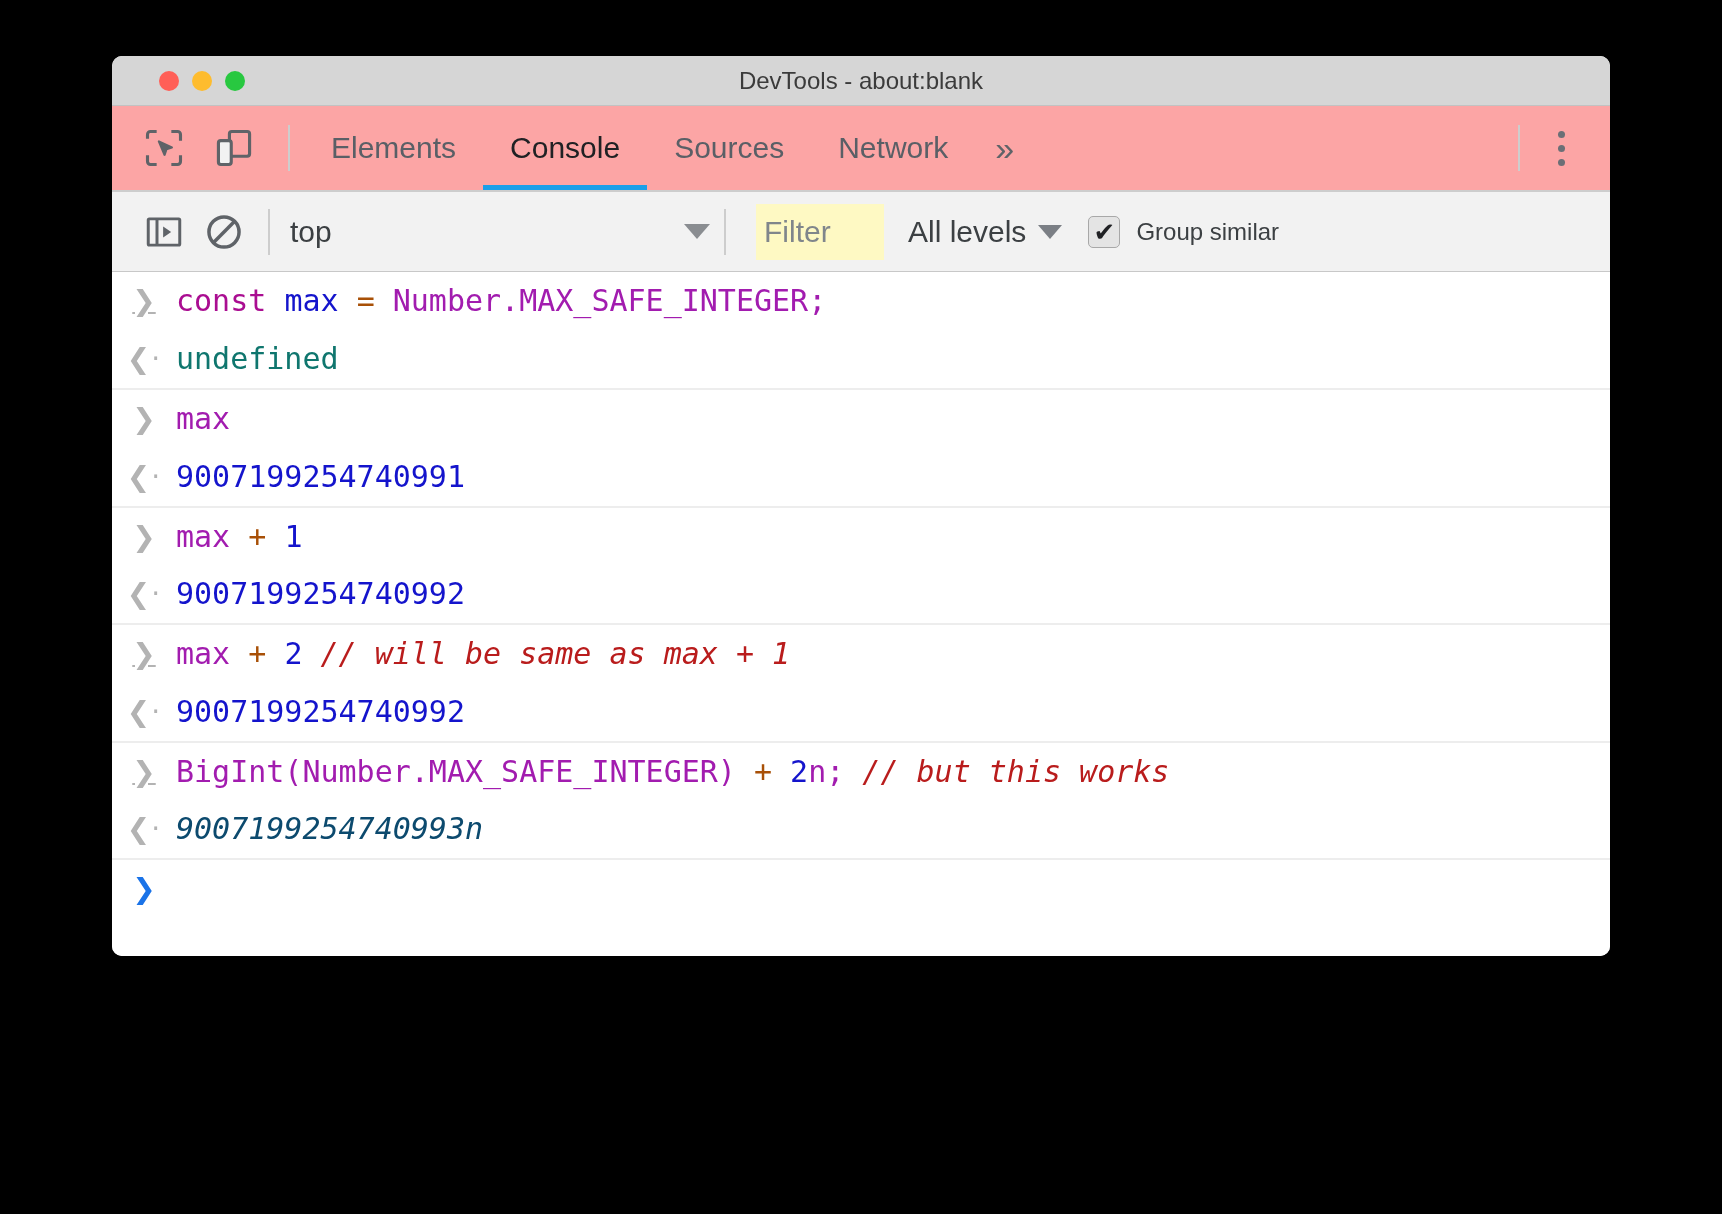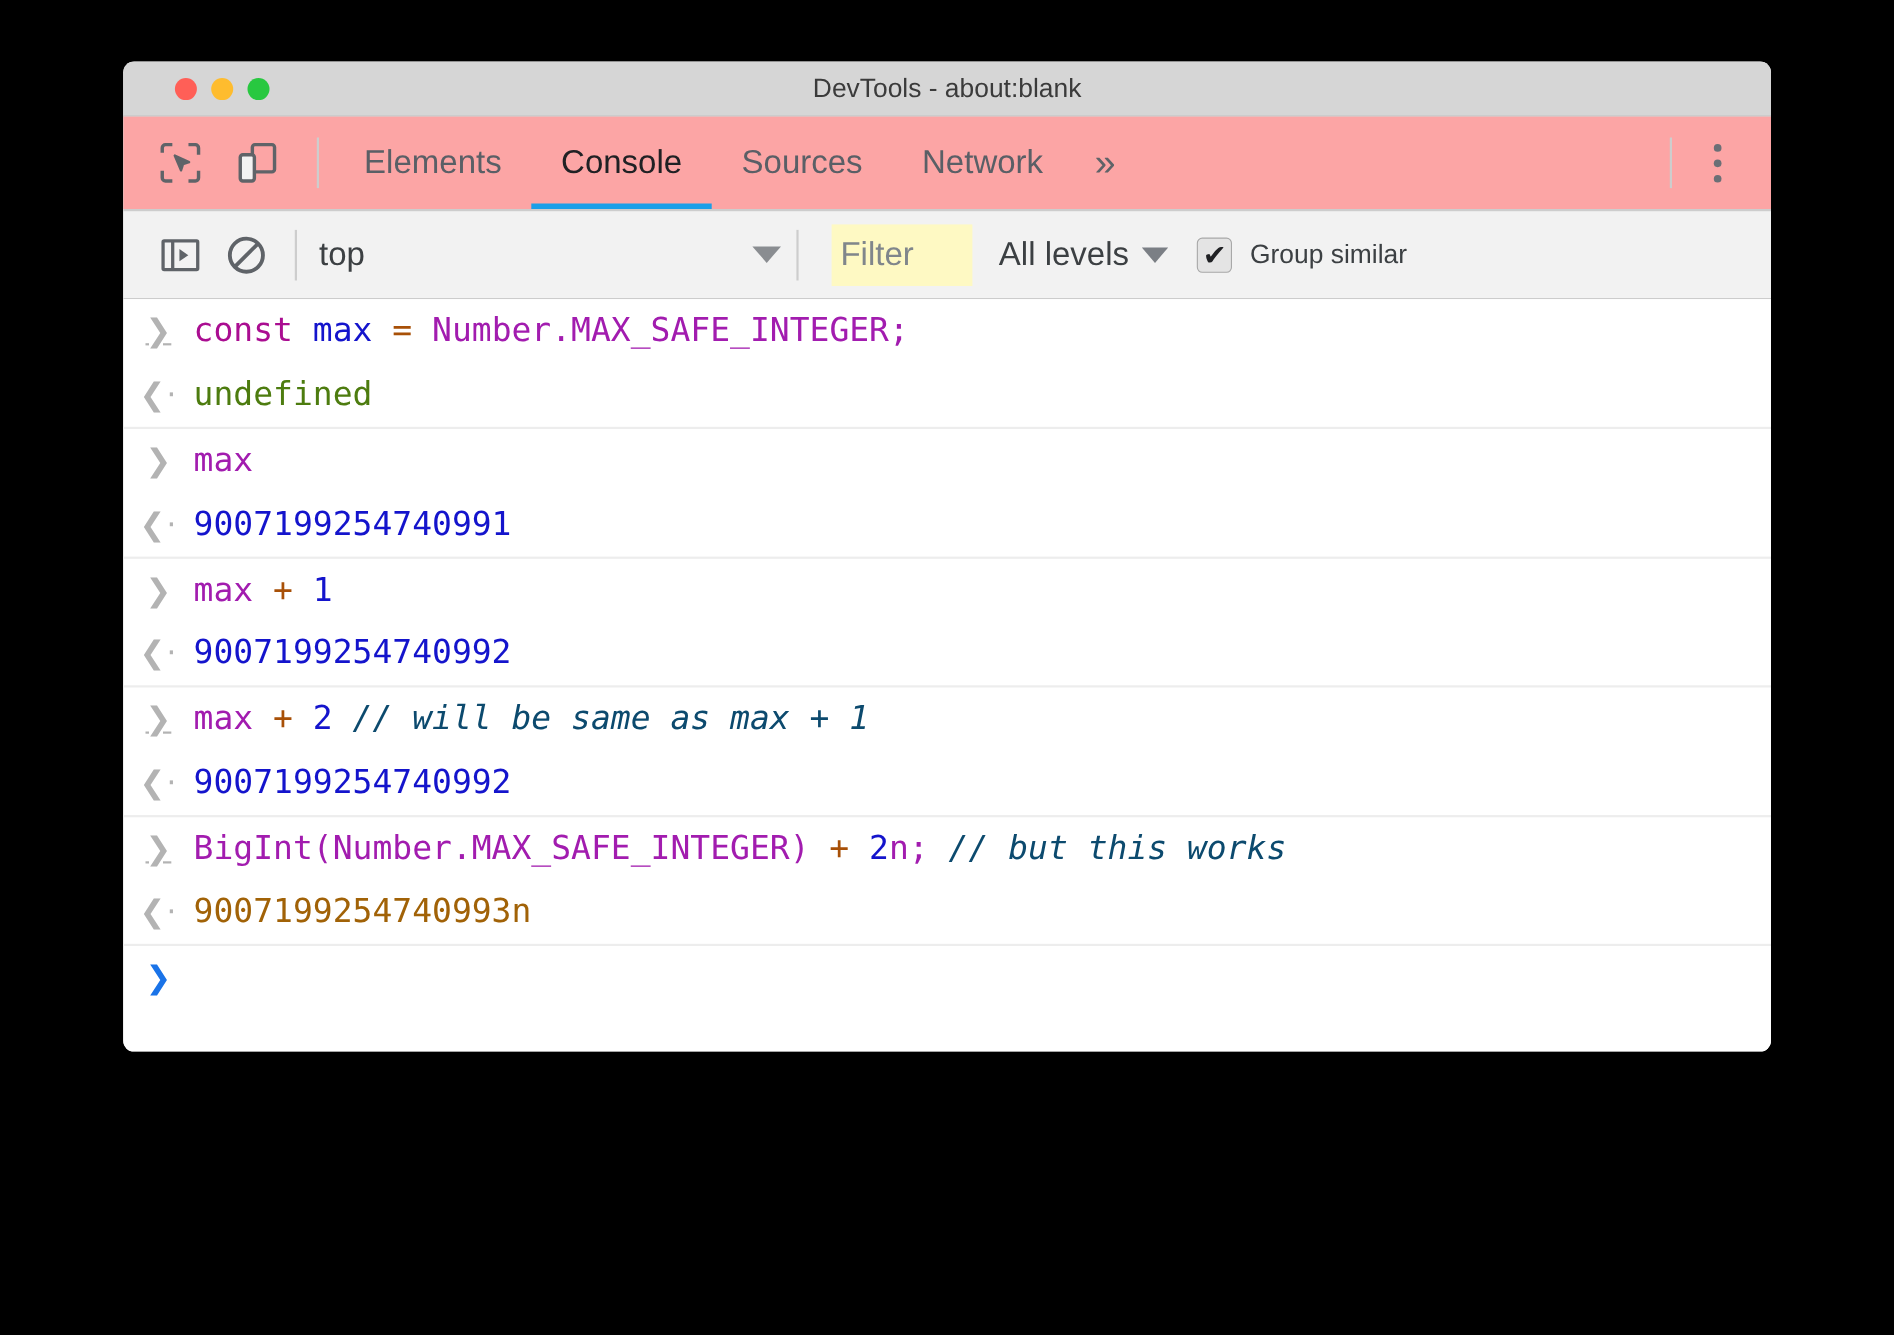--- a/index.html
+++ b/index.html
@@ -181,24 +181,24 @@
   .gutter.input.executed { text-decoration: underline; }
   .gutter.output::after { content: "\276E\00B7"; letter-spacing: 1px; }
   .gutter.prompt { color: #1a73e8; font-weight: 600; }
   .gutter.prompt::after { content: "\276F"; }
   .code { flex: 1 1 auto; white-space: pre; padding-right: 20px; }
   .tok-kw   { color: #aa0d91; }
   .tok-var  { color: #1414cc; }
   .tok-op   { color: #a85007; }
   .tok-plain{ color: #a21caf; }
   .tok-num  { color: #1414cc; }
-  .tok-cmt  { color: #0c4a6e; font-style: italic; }
-  .out-undef { color: #4d7c0f; }
+  .tok-cmt  { color: #b91c1c; font-style: italic; }
+  .out-undef { color: #0f766e; }
   .out-num   { color: #1414cc; text-align: right; }
-  .out-bigint{ color: #a16207; }
+  .out-bigint{ color: #0c4a6e; font-style: italic; }
   .prompt-row { min-height: 76px; }
 </style>
 </head>
 <body>
 
 <div class="window">
 
   <div class="titlebar">
     <div class="traffic">
       <span class="dot red"></span>

